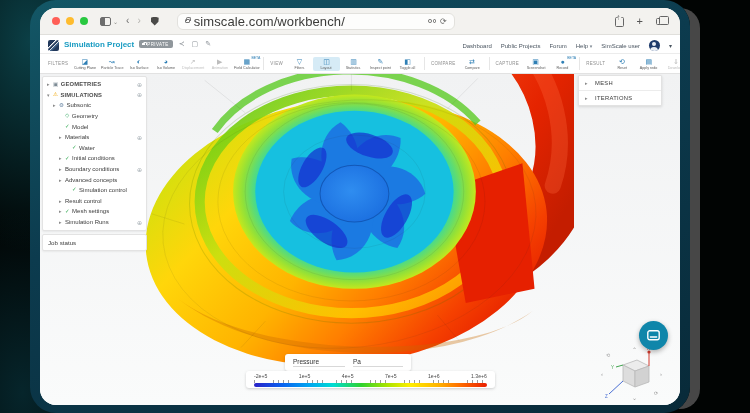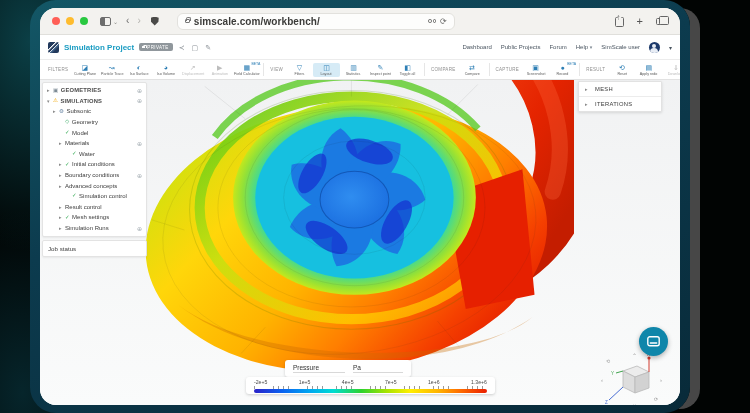--- a/index.html
+++ b/index.html
@@ -28,38 +28,38 @@
   .bsb { width:11px; height:9px; border:1px solid #6d6d6d; border-radius:2px; position:relative; margin:0 1px 0 2px;}
   .bsb::before{content:"";position:absolute;left:0;top:0;bottom:0;width:3.5px;background:#6d6d6d;}
   .tinychev { font-size:6px; color:#8a8a86; margin:0 4px 0 1px; }
   .shield { width:8px; height:9px; background:#4a4a48; margin:0 6px;
     clip-path:polygon(50% 0,100% 14%,96% 58%,50% 100%,4% 58%,0 14%); }
   .urlbar { width:278px; height:17px; margin-left:12px; background:#fdfdfc; border:1px solid #e2e1dd;
     border-radius:6px; display:flex; align-items:center; padding:0 7px; }
   .lock { width:5px; height:4px; border:1px solid #777; border-radius:1px; position:relative; margin-right:4px; flex:0 0 auto;}
   .lock::before { content:""; position:absolute; top:-3px; left:0.5px; width:2.5px; height:3px;
     border:1px solid #777; border-bottom:none; border-radius:2px 2px 0 0; }
-  .url-text { font-size:10px; color:#3b3b39; letter-spacing:.1px; white-space:nowrap;font-weight:bold; }
+  .url-text { font-size:13px; color:#3b3b39; letter-spacing:.1px; white-space:nowrap; }
   .url-right { margin-left:auto; display:flex; align-items:center; gap:4px; }
   .glasses { display:flex; gap:1px; }
   .glasses i { width:3.5px; height:3.5px; border:1px solid #6a6a68; border-radius:50%; display:block; }
   .reload { font-size:8px; color:#6a6a68; }
   .chrome-right { margin-left:auto; display:flex; align-items:center; gap:13px; padding-right:4px; }
   .share { position:relative; width:9px; height:10px; border:1px solid #666; border-radius:1.5px; margin-top:2px; }
   .share::before { content:""; position:absolute; left:3.4px; top:-4.5px; width:1px; height:8px; background:#f3f2ef;
     box-shadow:0 0 0 1.4px #f3f2ef; }
   .share::after { content:"↑"; position:absolute; left:0.8px; top:-5.5px; font-size:8px; color:#666; }
   .plus-ic { font-size:11px; color:#555; line-height:1; }
   .tabs { width:8px; height:7px; border:1px solid #666; border-radius:1.5px; position:relative; }
   .tabs::before { content:""; position:absolute; top:-3px; left:2px; width:8px; height:7px;
     border:1px solid #666; border-radius:1.5px; background:#f3f2ef; }
 
   
   .appbar { height:19px; flex:0 0 19px; background:#fff; border-bottom:1px solid #ececec;
-    display:flex; align-items:center; padding:12px 8px; gap:5px; }
+    display:flex; align-items:flex-start; padding:5px 8px; gap:5px; }
   .logo { width:11px; height:11px; border-radius:2px;
     background:linear-gradient(135deg,#22395c 0%,#22395c 34%,#ffffff 36%,#22395c 46%,#22395c 52%,#ffffff 55%,#4a6f96 58%,#22395c 72%,#22395c 100%); }
   .proj-title { font-size:8px; font-weight:bold; color:#1a9cc2; white-space:nowrap; }
   .badge { background:#90979c; color:#fff; font-size:4.5px; letter-spacing:.4px; border-radius:2px;
     padding:1.5px 4px 1.5px 3px; display:flex; align-items:center; gap:2px; }
   .badge-lock { width:3px; height:2.5px; border:0.8px solid #fff; border-radius:0.5px; position:relative; }
   .badge-lock::before { content:""; position:absolute; top:-2px; left:0.2px; width:1.6px; height:2px;
     border:0.8px solid #fff; border-bottom:none; border-radius:1.5px 1.5px 0 0; }
   .hdr-ic { color:#8a9096; font-size:7px; line-height:1; margin:0 1px; }
   .appnav { margin-left:auto; display:flex; align-items:center; gap:9px; }

